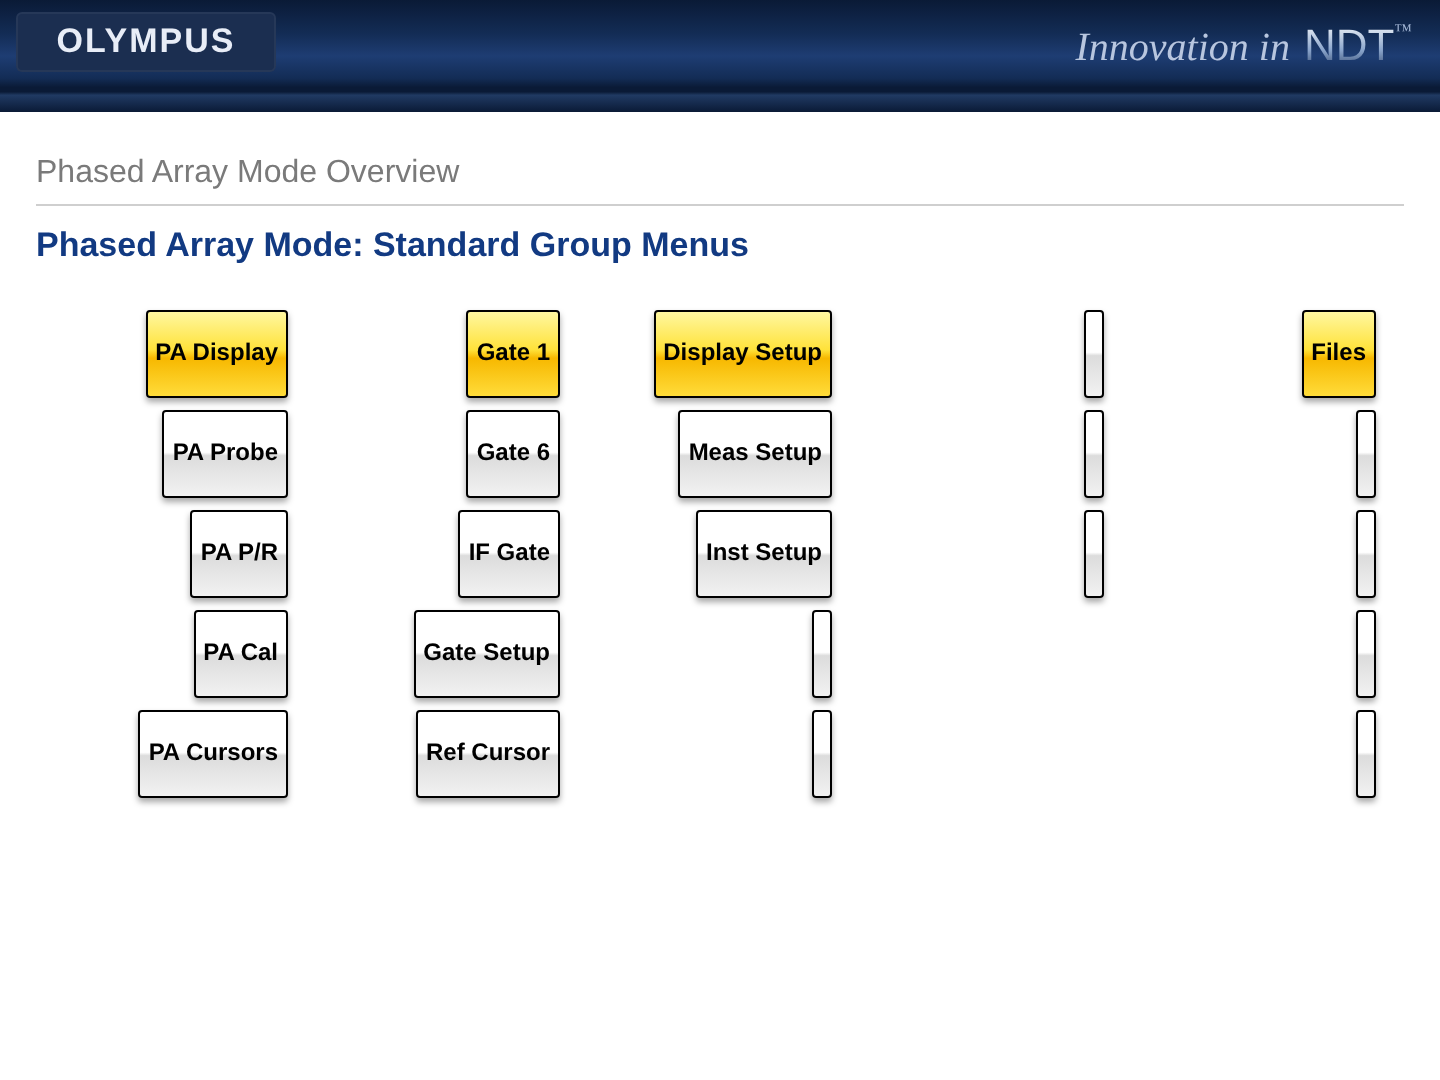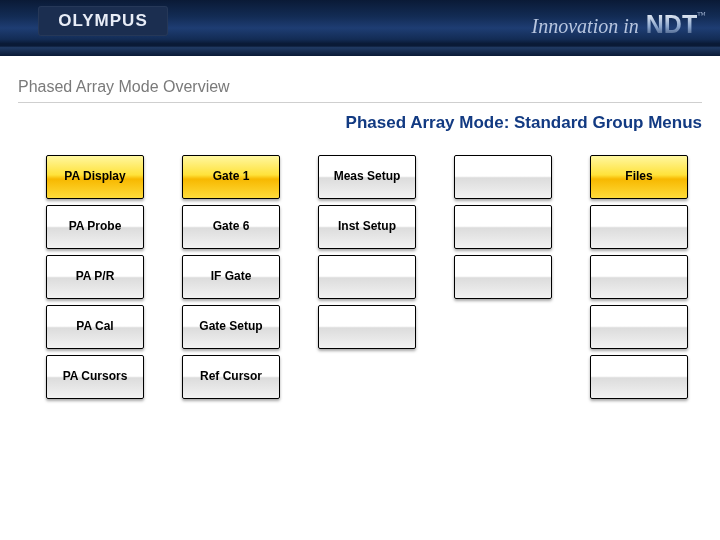--- a/index.html
+++ b/index.html
@@ -30,37 +30,36 @@
     border-radius: 3px;
     display: flex;
     align-items: center;
     justify-content: center;
     font-family: Arial, sans-serif;
     font-weight: 900;
     font-size: 17px;
     letter-spacing: 1px;
     color: #e8edf7;
     box-shadow: inset 0 0 0 1px rgba(255,255,255,0.05);
-    margin-left: 30px;
   }
   .tagline {
     position: absolute;
     right: 14px;
     top: 10px;
     font-family: Georgia, 'Times New Roman', serif;
     font-style: italic;
     font-size: 20px;
     color: #b8c6df;
     white-space: nowrap;
   }
   .tagline .ndt {
     font-style: normal;
     font-family: Arial, sans-serif;
-    font-weight: 700;
-    font-size: 25px;
+    font-weight: 400;
+    font-size: 22px;
     background: linear-gradient(to bottom, #ffffff 0%, #8aa5cc 60%, #34496f 100%);
     -webkit-background-clip: text;
             background-clip: text;
     color: transparent;
     padding-left: 2px;
   }
   .tagline .tm {
     font-style: normal;
     font-size: 9px;
     color: #9fb2d1;
@@ -82,33 +81,33 @@
     border: none;
     border-top: 1px solid #cfcfcf;
     margin: 0 0 10px 0;
   }
   .subtitle {
     font-family: Arial, sans-serif;
     font-size: 17px;
     font-weight: 700;
     color: #123a82;
     margin: 0 0 22px 0;
-    text-align: right;
   }
 
   .columns {
     display: flex;
     gap: 38px;
     padding-left: 28px;
   }
   .col {
     display: flex;
     flex-direction: column;
     gap: 6px;
     width: 98px;
+    align-items: flex-end;
   }
   .menu-btn {
     height: 44px;
     border: 1px solid #000;
     border-radius: 2px;
     box-shadow: 0 2px 3px rgba(0,0,0,0.35);
     display: flex;
     align-items: center;
     justify-content: center;
     text-align: center;
@@ -177,20 +176,23 @@
         </div>
       <div class="menu-btn">
           <span>Gate Setup</span>
         </div>
       <div class="menu-btn">
           <span>Ref Cursor</span>
         </div>
     </div>
 
     <div class="col">
+      <div class="menu-btn active">
+          <span>Display Setup</span>
+        </div>
       <div class="menu-btn">
           <span>Meas Setup</span>
         </div>
       <div class="menu-btn">
           <span>Inst Setup</span>
         </div>
       <div class="menu-btn blank">
           <span></span>
         </div>
       <div class="menu-btn blank">

